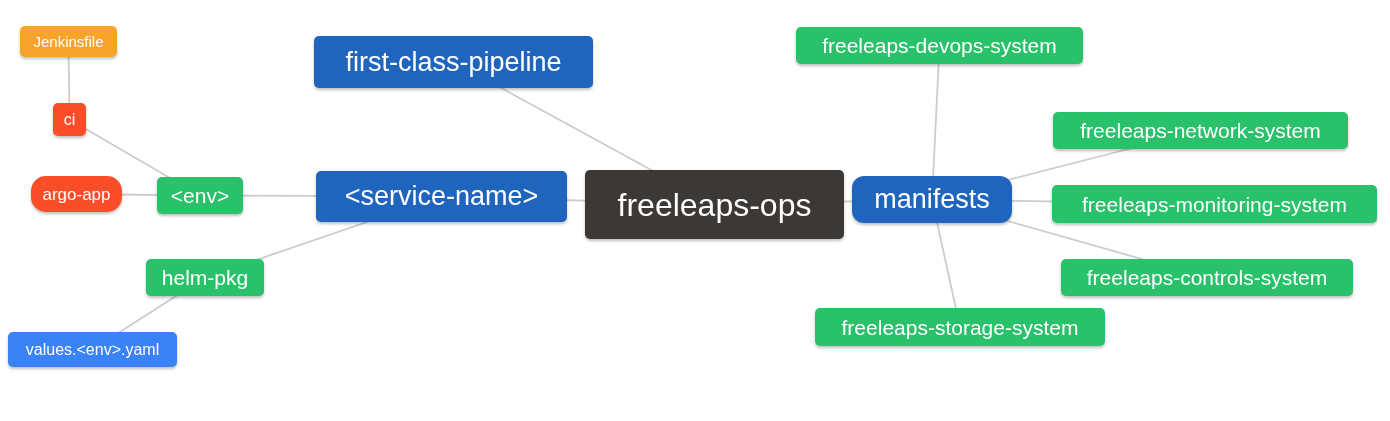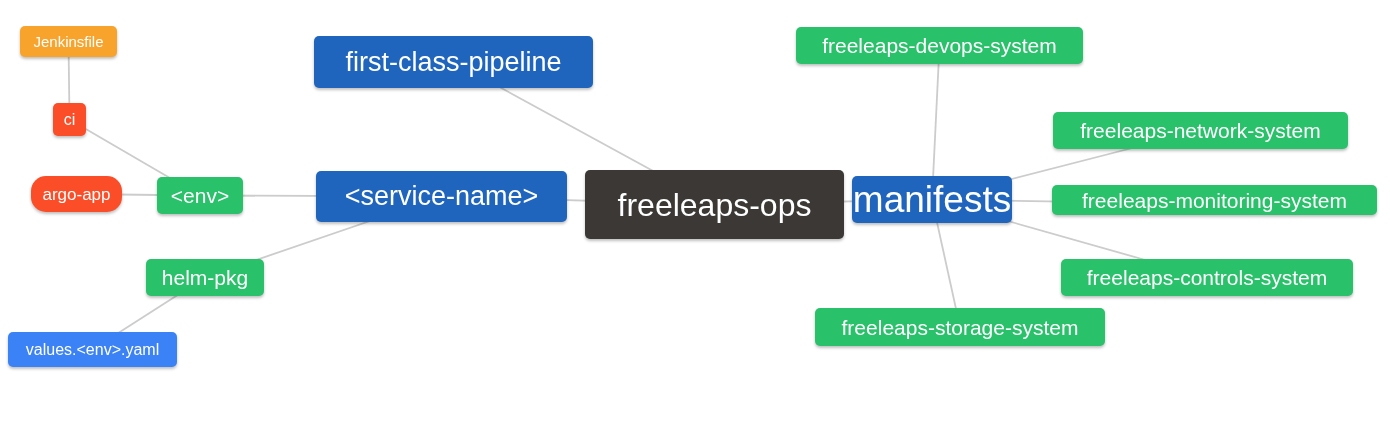--- a/index.html
+++ b/index.html
@@ -44,36 +44,36 @@
   <div class="nodes">
       <div class="node" style="left: 585px; top: 170px; width: 259px; height: 69px; background: rgb(59, 56, 54); font-size: 32px;">
         <span>freeleaps-ops</span>
       </div>
       <div class="node" style="left: 314px; top: 36px; width: 279px; height: 52px; background: rgb(32, 101, 189); font-size: 27px;">
         <span>first-class-pipeline</span>
       </div>
       <div class="node" style="left: 316px; top: 171px; width: 251px; height: 51px; background: rgb(32, 101, 189); font-size: 27px;">
         <span>&lt;service-name&gt;</span>
       </div>
-      <div class="node" style="left: 852px; top: 176px; width: 160px; height: 47px; background: rgb(32, 101, 189); font-size: 37px;">
+      <div class="node" style="left: 852px; top: 176px; width: 160px; height: 47px; background: rgb(32, 101, 189); font-size: 27px; border-radius: 12px;">
         <span>manifests</span>
       </div>
       <div class="node" style="left: 157px; top: 177px; width: 86px; height: 37px; background: rgb(42, 193, 107); font-size: 21px;">
         <span>&lt;env&gt;</span>
       </div>
       <div class="node" style="left: 146px; top: 259px; width: 118px; height: 37px; background: rgb(42, 193, 107); font-size: 21px;">
         <span>helm-pkg</span>
       </div>
       <div class="node" style="left: 796px; top: 27px; width: 287px; height: 37px; background: rgb(42, 193, 107); font-size: 21px;">
         <span>freeleaps-devops-system</span>
       </div>
       <div class="node" style="left: 1053px; top: 112px; width: 295px; height: 37px; background: rgb(42, 193, 107); font-size: 21px;">
         <span>freeleaps-network-system</span>
       </div>
-      <div class="node" style="left: 1052px; top: 185px; width: 325px; height: 30px; background: rgb(42, 193, 107); font-size: 21px;">
+      <div class="node" style="left: 1052px; top: 185px; width: 325px; height: 38px; background: rgb(42, 193, 107); font-size: 21px;">
         <span>freeleaps-monitoring-system</span>
       </div>
       <div class="node" style="left: 1061px; top: 259px; width: 292px; height: 37px; background: rgb(42, 193, 107); font-size: 21px;">
         <span>freeleaps-controls-system</span>
       </div>
       <div class="node" style="left: 815px; top: 308px; width: 290px; height: 38px; background: rgb(42, 193, 107); font-size: 21px;">
         <span>freeleaps-storage-system</span>
       </div>
       <div class="node" style="left: 53px; top: 103px; width: 33px; height: 33px; background: rgb(251, 77, 39); font-size: 16px;">
         <span>ci</span>

